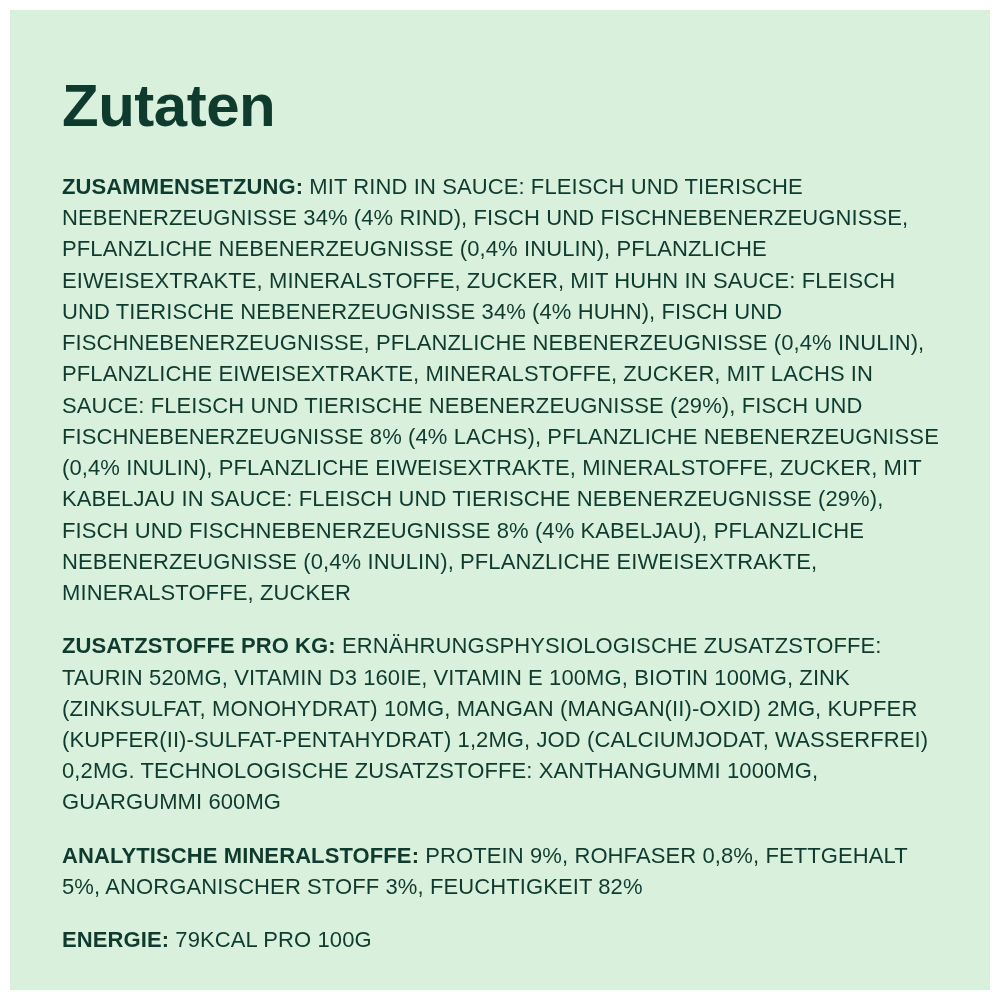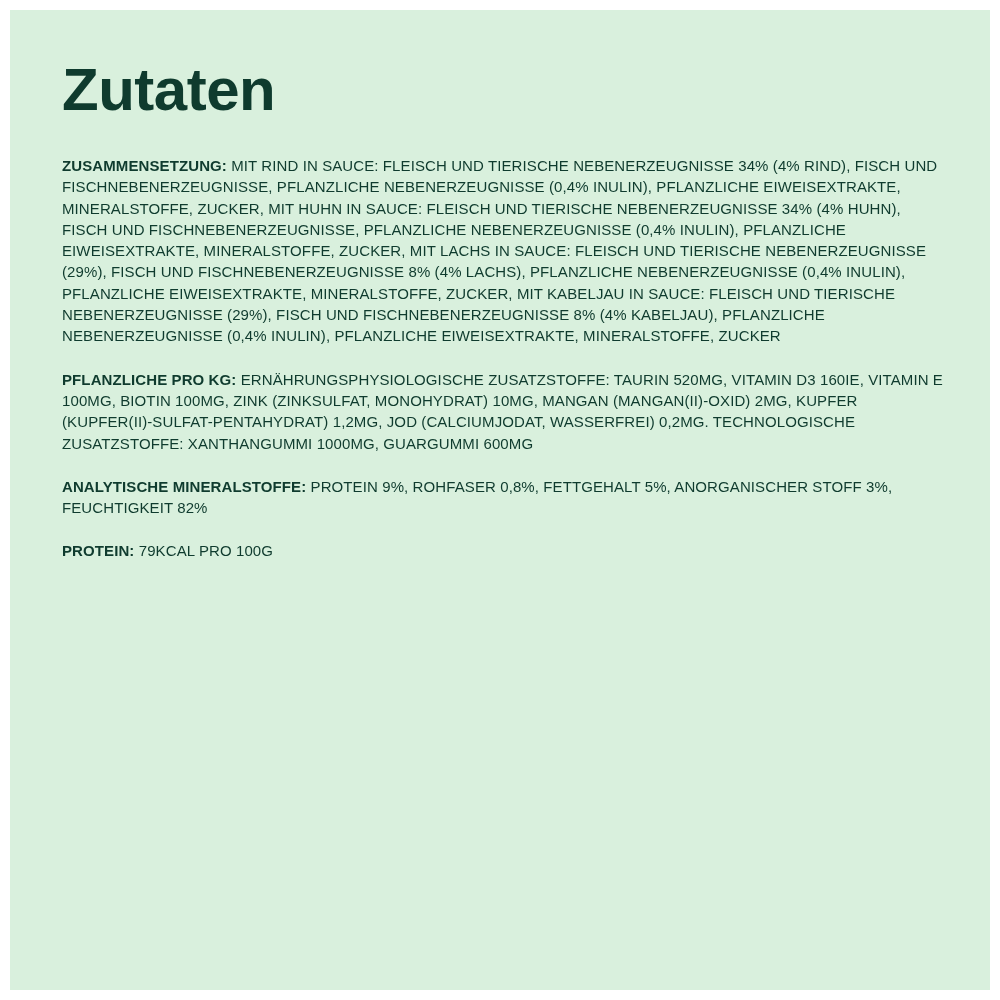--- a/index.html
+++ b/index.html
@@ -22,25 +22,25 @@
     box-sizing: border-box;
     padding: 40px 45px 0 52px;
     overflow: hidden;
   }
   .title {
     color: #0f3b2e;
     font-size: 60px;
     font-weight: bold;
     letter-spacing: -0.5px;
     line-height: 1.05;
-    margin: 8px 0 34px 0;
+    margin: 24px 0 34px 0;
   }
   .section {
     color: #0f3b2e;
-    font-size: 15px;
+    font-size: 22px;
     line-height: 1.42;
     letter-spacing: 0.1px;
     margin-bottom: 22px;
     max-width: 900px;
     text-align: left;
   }
   .section .lead {
     font-weight: bold;
   }
   .section .body {
@@ -55,24 +55,24 @@
 
 <div class="panel" style="background: rgb(217, 240, 221); color: rgb(15, 59, 46);">
 
   <h1 class="title">Zutaten</h1>
 
   <p class="section">
     <span class="lead">ZUSAMMENSETZUNG:</span><span class="body"> MIT RIND IN SAUCE: FLEISCH UND TIERISCHE NEBENERZEUGNISSE 34% (4% RIND), FISCH UND FISCHNEBENERZEUGNISSE, PFLANZLICHE NEBENERZEUGNISSE (0,4% INULIN), PFLANZLICHE EIWEISEXTRAKTE, MINERALSTOFFE, ZUCKER, MIT HUHN IN SAUCE: FLEISCH UND TIERISCHE NEBENERZEUGNISSE 34% (4% HUHN), FISCH UND FISCHNEBENERZEUGNISSE, PFLANZLICHE NEBENERZEUGNISSE (0,4% INULIN), PFLANZLICHE EIWEISEXTRAKTE, MINERALSTOFFE, ZUCKER, MIT LACHS IN SAUCE: FLEISCH UND TIERISCHE NEBENERZEUGNISSE (29%), FISCH UND FISCHNEBENERZEUGNISSE 8% (4% LACHS), PFLANZLICHE NEBENERZEUGNISSE (0,4% INULIN), PFLANZLICHE EIWEISEXTRAKTE, MINERALSTOFFE, ZUCKER, MIT KABELJAU IN SAUCE: FLEISCH UND TIERISCHE NEBENERZEUGNISSE (29%), FISCH UND FISCHNEBENERZEUGNISSE 8% (4% KABELJAU), PFLANZLICHE NEBENERZEUGNISSE (0,4% INULIN), PFLANZLICHE EIWEISEXTRAKTE, MINERALSTOFFE, ZUCKER</span>
   </p>
 
   <p class="section">
-    <span class="lead">PFLANZLICHE PRO KG:</span><span class="body"> ERNÄHRUNGSPHYSIOLOGISCHE ZUSATZSTOFFE: TAURIN 520MG, VITAMIN D3 160IE, VITAMIN E 100MG, BIOTIN 100MG, ZINK (ZINKSULFAT, MONOHYDRAT) 10MG, MANGAN (MANGAN(II)-OXID) 2MG, KUPFER (KUPFER(II)-SULFAT-PENTAHYDRAT) 1,2MG, JOD (CALCIUMJODAT, WASSERFREI) 0,2MG. TECHNOLOGISCHE ZUSATZSTOFFE: XANTHANGUMMI 1000MG, GUARGUMMI 600MG</span>
+    <span class="lead">ZUSATZSTOFFE PRO KG:</span><span class="body"> ERNÄHRUNGSPHYSIOLOGISCHE ZUSATZSTOFFE: TAURIN 520MG, VITAMIN D3 160IE, VITAMIN E 100MG, BIOTIN 100MG, ZINK (ZINKSULFAT, MONOHYDRAT) 10MG, MANGAN (MANGAN(II)-OXID) 2MG, KUPFER (KUPFER(II)-SULFAT-PENTAHYDRAT) 1,2MG, JOD (CALCIUMJODAT, WASSERFREI) 0,2MG. TECHNOLOGISCHE ZUSATZSTOFFE: XANTHANGUMMI 1000MG, GUARGUMMI 600MG</span>
   </p>
 
   <p class="section">
     <span class="lead">ANALYTISCHE MINERALSTOFFE:</span><span class="body"> PROTEIN 9%, ROHFASER 0,8%, FETTGEHALT 5%, ANORGANISCHER STOFF 3%, FEUCHTIGKEIT 82%</span>
   </p>
 
   <p class="section" id="energy-section">
-    <span class="lead">PROTEIN:</span><span class="body"> 79KCAL PRO 100G</span>
+    <span class="lead">ENERGIE:</span><span class="body"> 79KCAL PRO 100G</span>
   </p>
 
 </div>
 
 </body></html>

